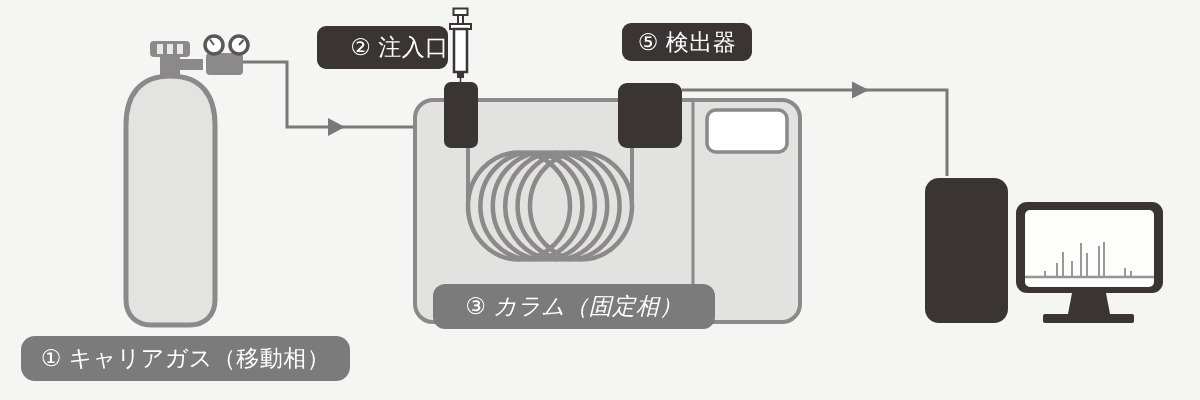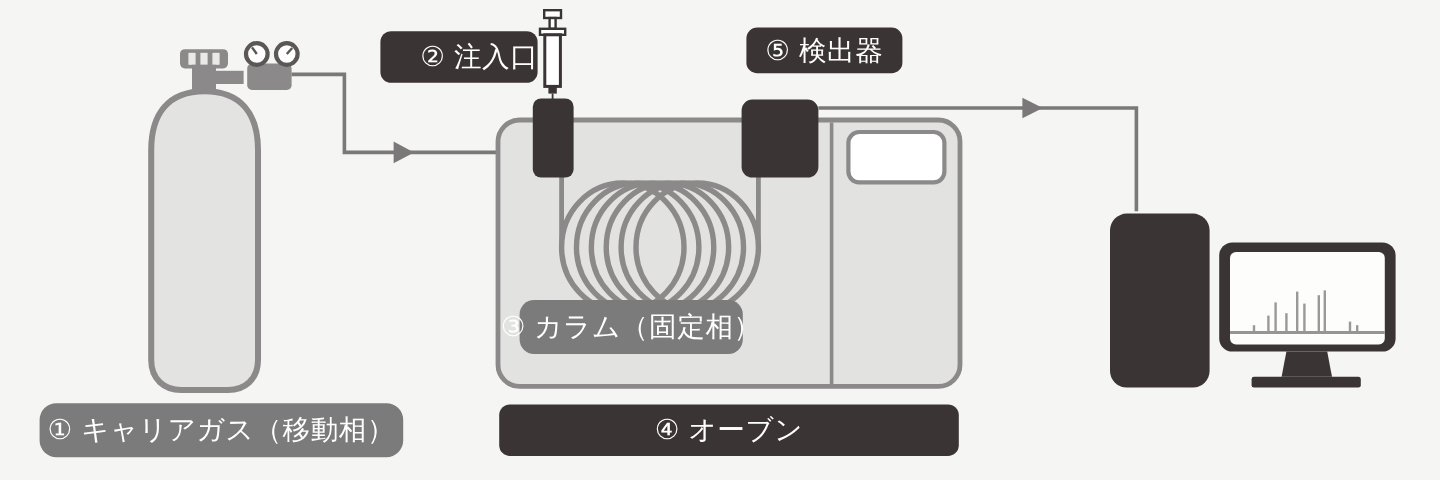--- a/index.html
+++ b/index.html
@@ -7,23 +7,23 @@
   #canvas{position:relative;width:1200px;height:400px;background:#f5f5f3;overflow:hidden;}
   #diagram-svg{position:absolute;left:0;top:0;}
   .label{
     position:absolute;
     display:flex;align-items:center;justify-content:center;
     color:#ffffff;font-size:23px;letter-spacing:0.5px;
     white-space:nowrap;box-sizing:border-box;
   }
   .label.dark{background:#3b3434;}
   .label.mid{background:#7c7b7b;}
-  #label-carrier  {left:33px;  top:336px; width:303px; height:45px; border-radius:14px;}
+  #label-carrier  {left:21px;  top:336px; width:329px; height:45px; border-radius:14px;}
   #label-injector {left:317px; top:26px;  width:131px; height:43px; border-radius:9px;padding-left:34px;}
-  #label-column   {left:433px; top:250px; width:186px; height:45px; border-radius:12px;}
+  #label-column   {left:433px; top:284px; width:282px; height:45px; border-radius:12px;font-style:italic;}
   #label-oven     {left:416px; top:337px; width:383px; height:43px; border-radius:9px;}
   #label-detector {left:622px; top:23px;  width:130px; height:38px; border-radius:9px;}
   #label-datasys  {left:905px; top:335px; width:277px; height:45px; border-radius:12px;}
 </style>
 </head>
 <body>
 
 <div id="canvas">
 
   <svg id="diagram-svg" width="1200" height="400" viewBox="0 0 1200 400">
@@ -104,15 +104,14 @@
           <line x1="1131" x2="1131" y1="276" y2="271" stroke="#9a9898" stroke-width="2"></line>
         </g>
       <path d="M1072,293 L1106,293 L1110,314 L1068,314 Z" fill="#3b3434"></path>
       <rect x="1043" y="314" width="91" height="9" rx="2" fill="#3b3434"></rect>
     </g>
   </svg>
 
   <div class="label mid" id="label-carrier">① キャリアガス（移動相）</div>
   <div class="label dark" id="label-injector">② 注入口</div>
   <div class="label mid" id="label-column">③ カラム（固定相）</div>
-  <div class="label dark" id="label-oven">④ オーブン</div>
   <div class="label dark" id="label-detector">⑤ 検出器</div>
 </div>
 
 </body></html>

